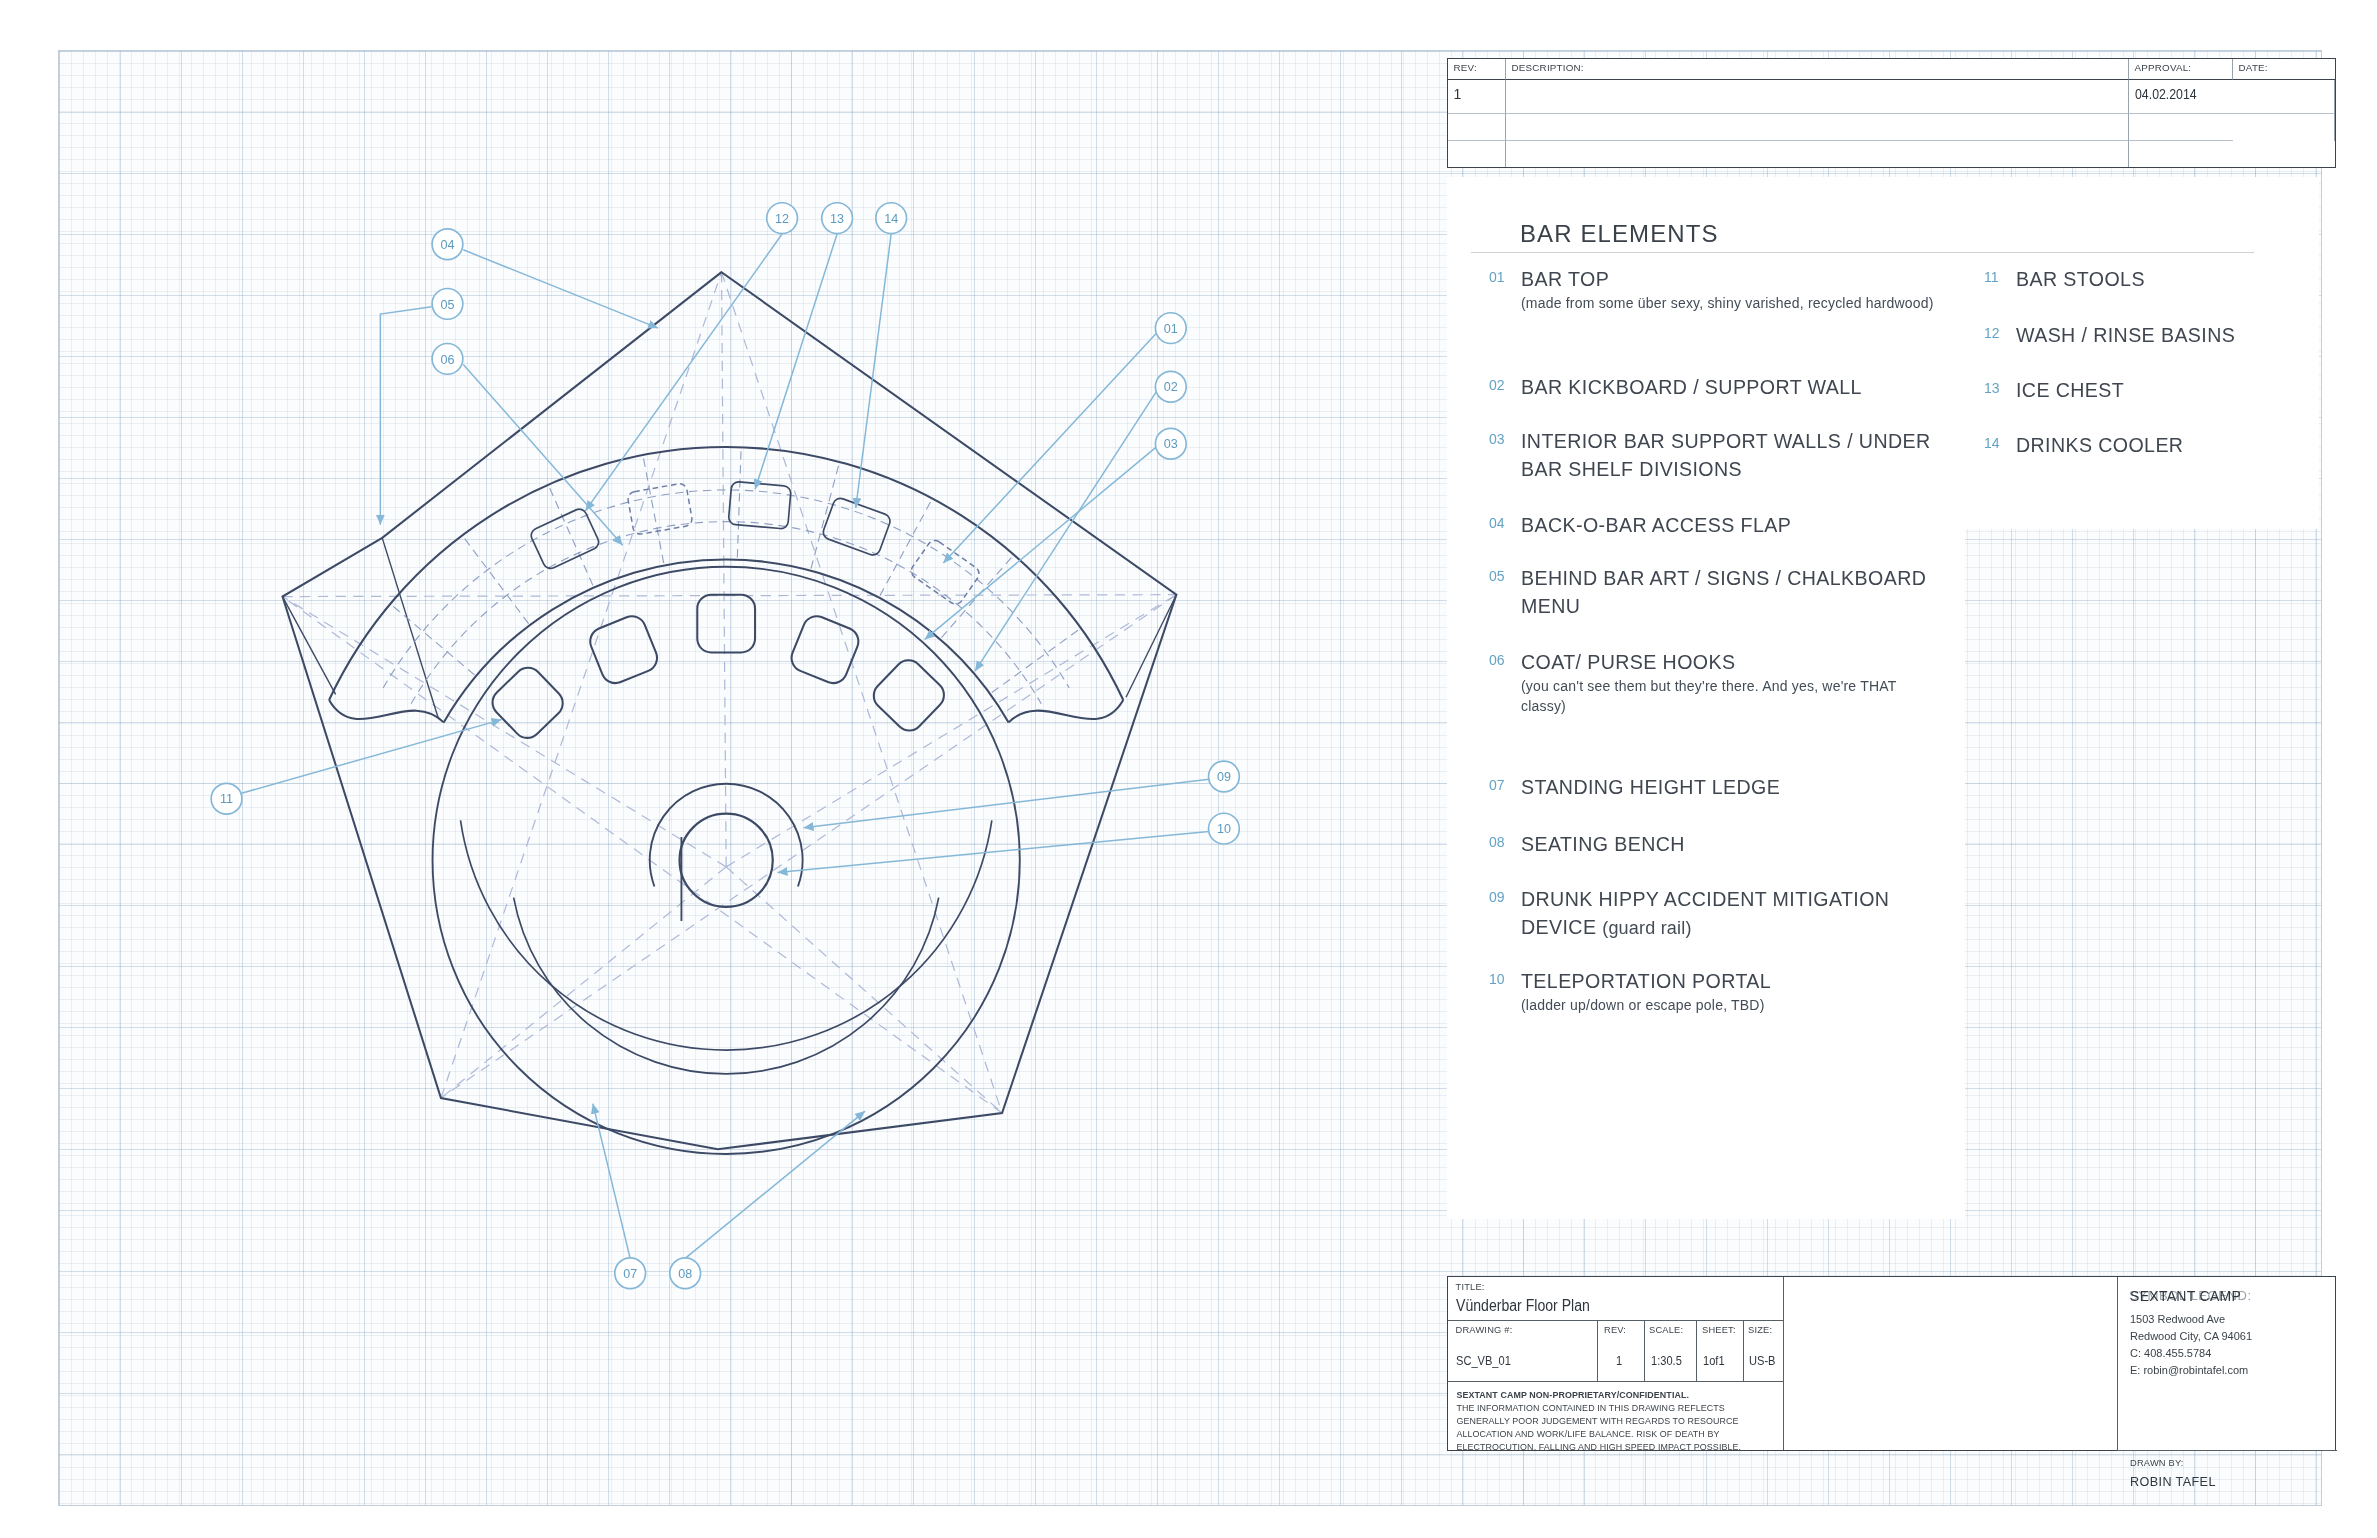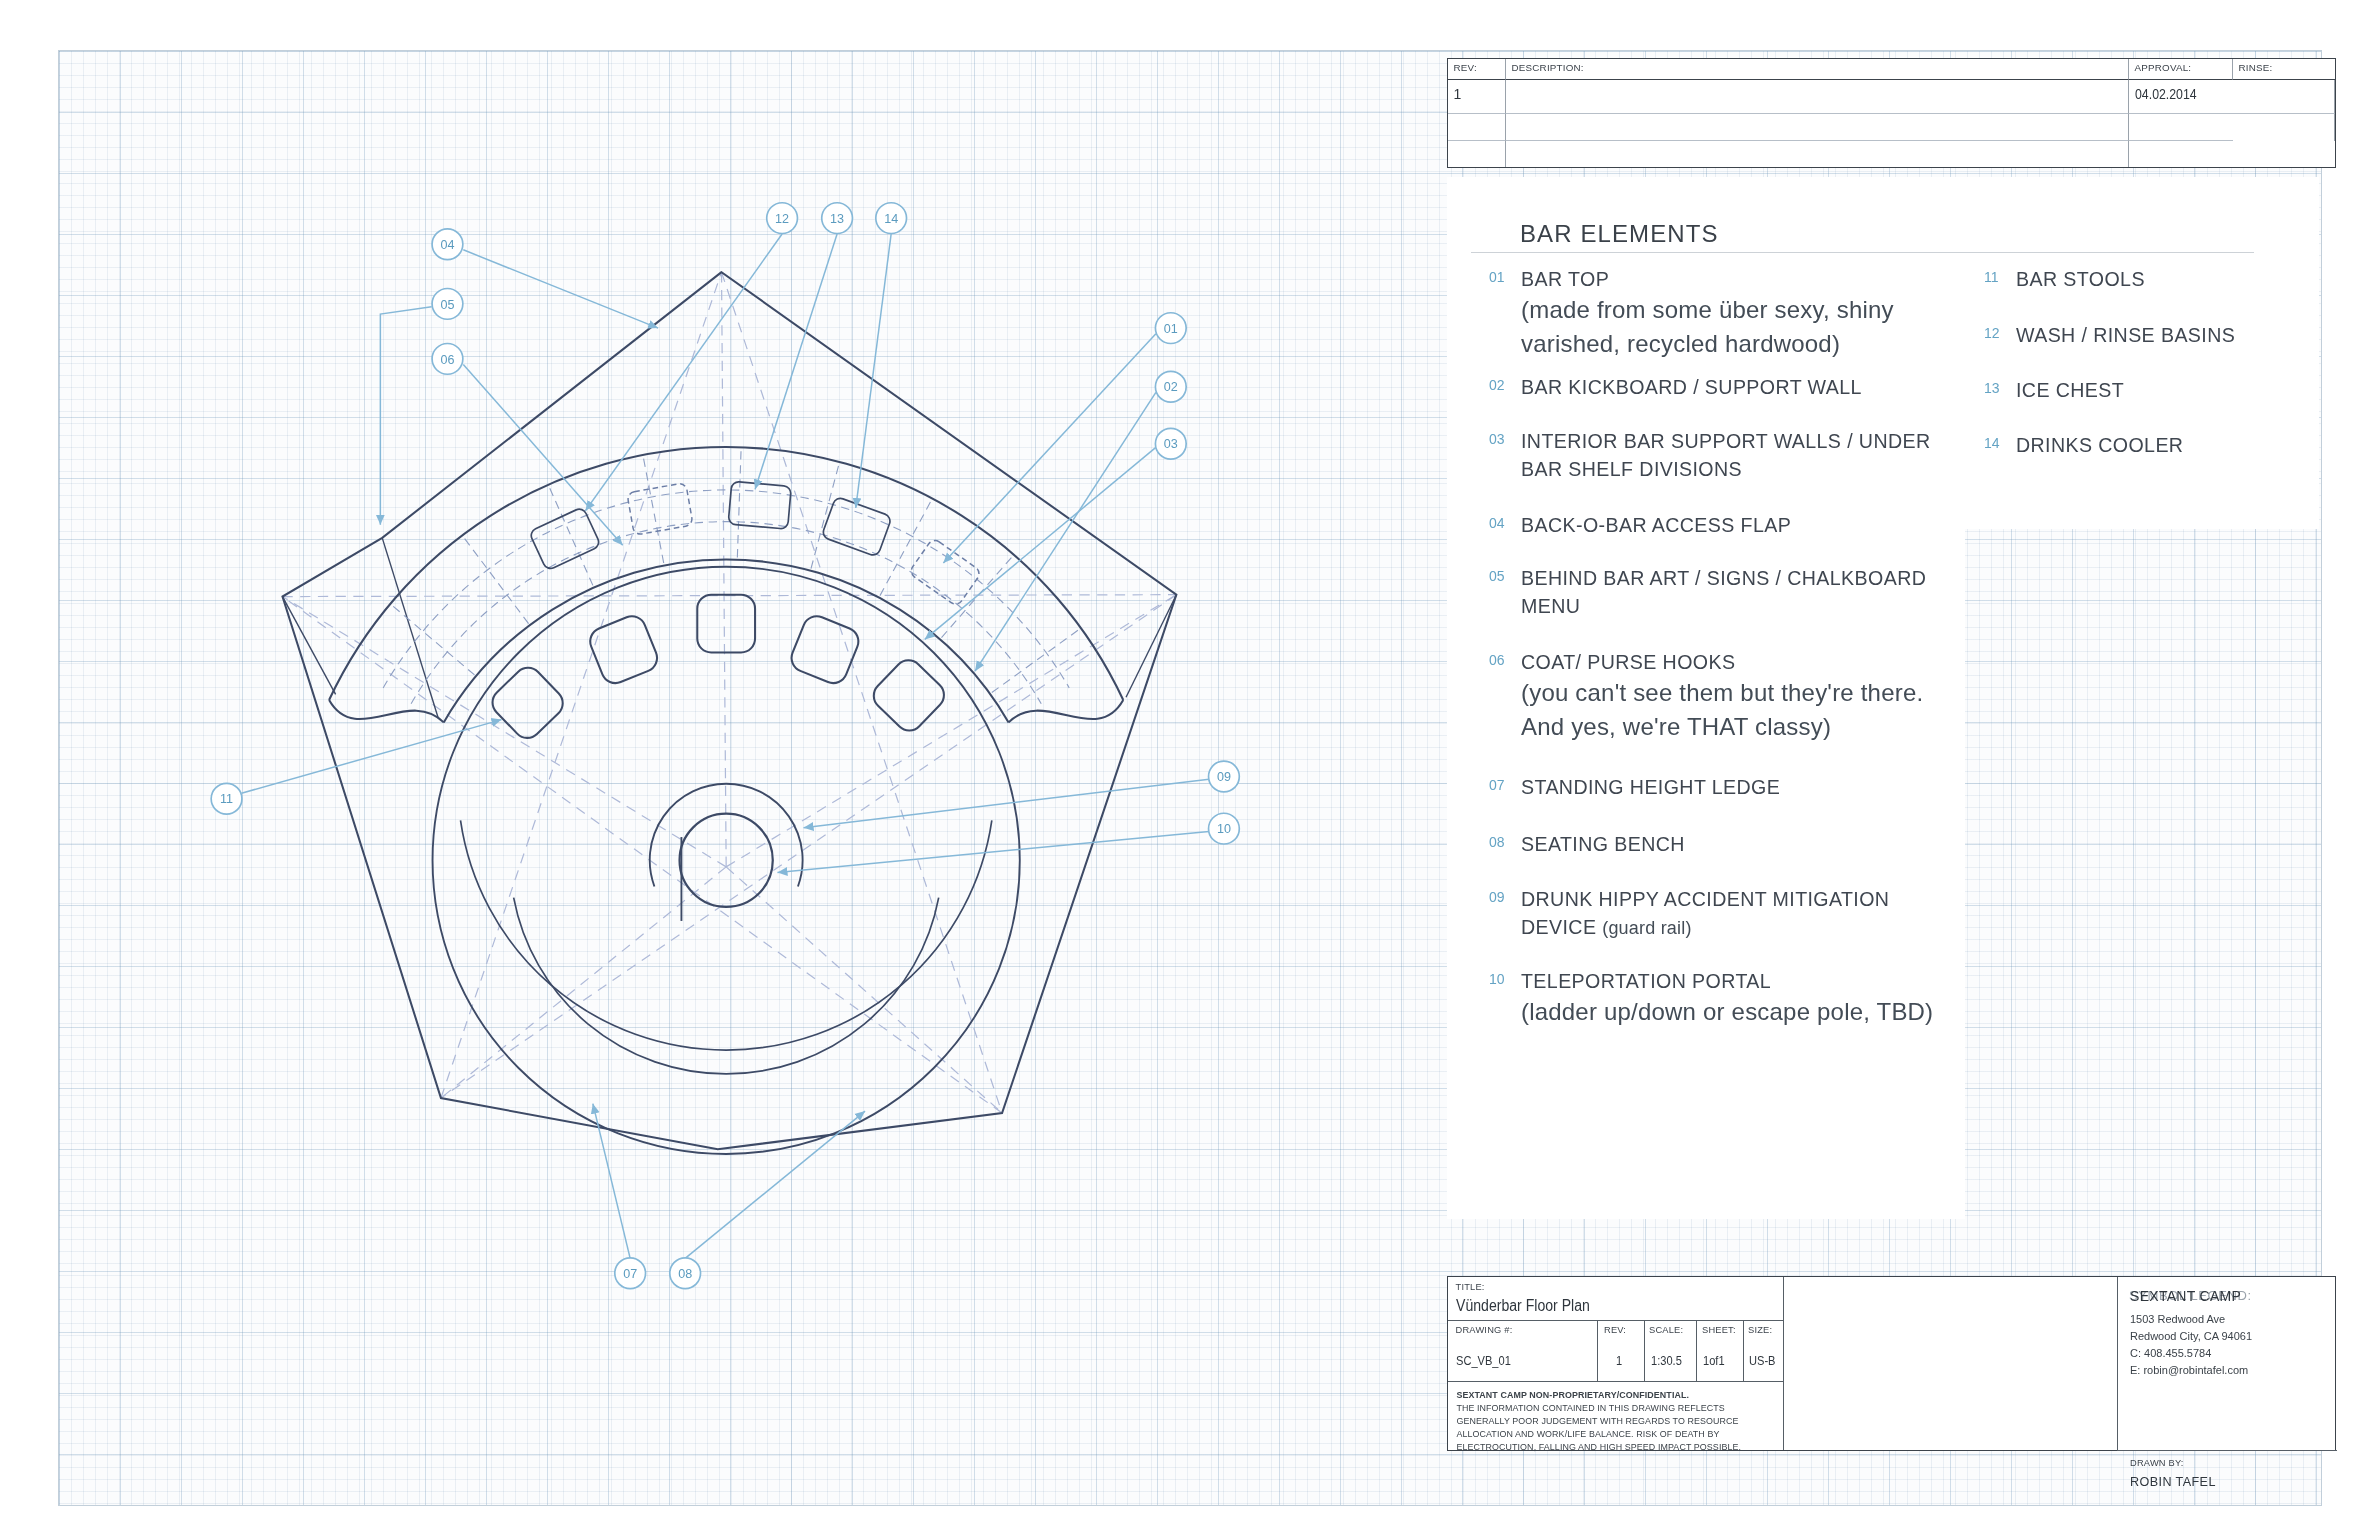--- a/index.html
+++ b/index.html
@@ -39,21 +39,21 @@
   .cond{display:inline-block;transform:scaleX(.88);transform-origin:left center;white-space:nowrap;}
 
   
   .legend-title{position:absolute;left:1520px;top:220px;font-size:24px;letter-spacing:1.1px;color:#3a4149;}
   .legend-rule{position:absolute;left:1471px;top:252px;width:783px;height:0;border-top:1.9px solid #cdd2d7;}
   .li{position:absolute;display:flex;}
   .li .num{width:32px;flex:0 0 32px;font-size:14px;color:#64a3c4;padding-top:3.7px;}
   .li .txt{font-size:19.6px;line-height:1.43;letter-spacing:0.4px;color:#3f4650;}
   .col-left .li{left:1489px;width:453px;}
   .col-right .li{left:1984px;width:336px;}
-  .note{display:block;font-size:24px;letter-spacing:0.2px;color:#434c56;}
+  .note{display:block;font-size:14px;letter-spacing:0.2px;color:#434c56;}
   .note:empty{display:none;}
   .note-inline{display:inline;font-size:18px;color:#434c56;letter-spacing:0.2px;}
 
   
   .title-block{position:absolute;left:1447px;top:1276px;width:889px;height:175px;background:#fff;
     border:1.4px solid #3c434b;box-sizing:border-box;}
   .tb-line{position:absolute;background:#565e66;}
   .tiny{font-size:9.3px;letter-spacing:0.2px;color:#3c434b;}
   .tb-abs{position:absolute;}
   .tb-title-val{font-size:16px;color:#2f363d;}
@@ -223,21 +223,21 @@
         <circle cx="956" cy="234" r="16.5" fill="#ffffff" stroke="#85b8d8" stroke-width="1.8"></circle>
         <text x="956" y="239">14</text>
       </g>
     </g>
   </svg>
 
   <div class="rev-table">
     <div class="cell hdr">REV:</div>
     <div class="cell hdr">DESCRIPTION:</div>
     <div class="cell hdr">APPROVAL:</div>
-    <div class="cell hdr last">RINSE:</div>
+    <div class="cell hdr last">DATE:</div>
 
     <div class="cell val">1</div>
     <div class="cell val"></div>
     <div class="cell val last"><span class="cond">04.02.2014</span></div>
 
     <div class="cell"></div>
     <div class="cell"></div>
     <div class="cell"></div>
     <div class="cell last"></div>
     <div class="cell" style="border-bottom:none"></div>

